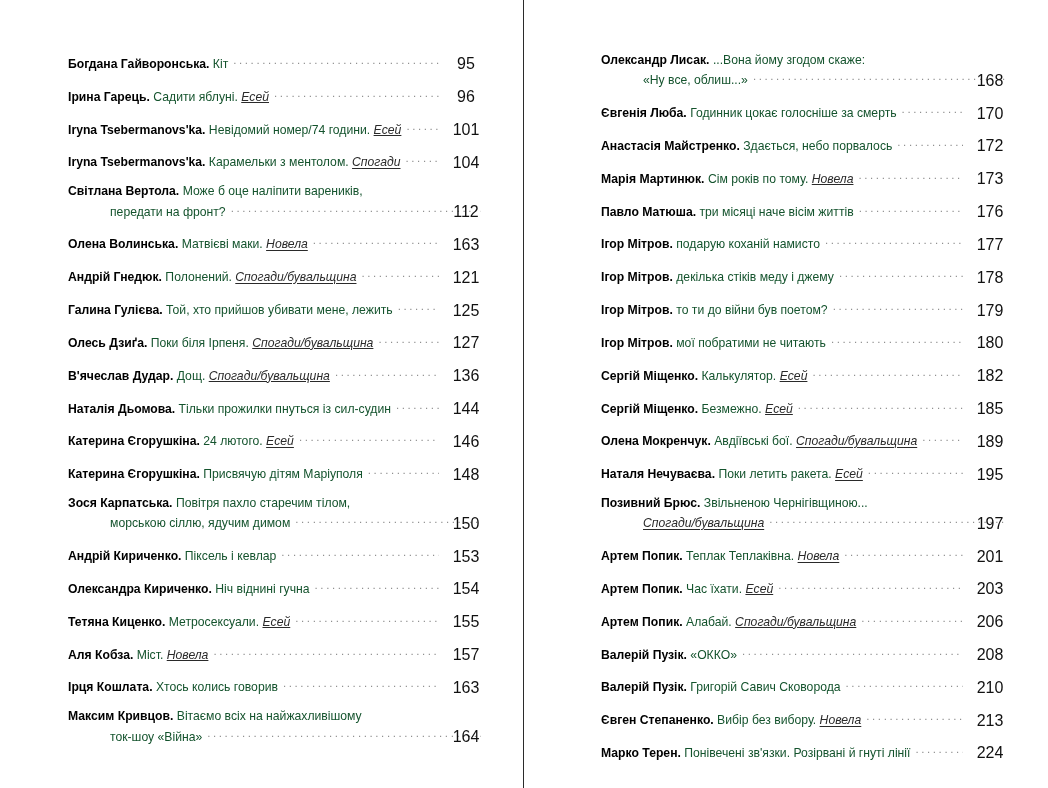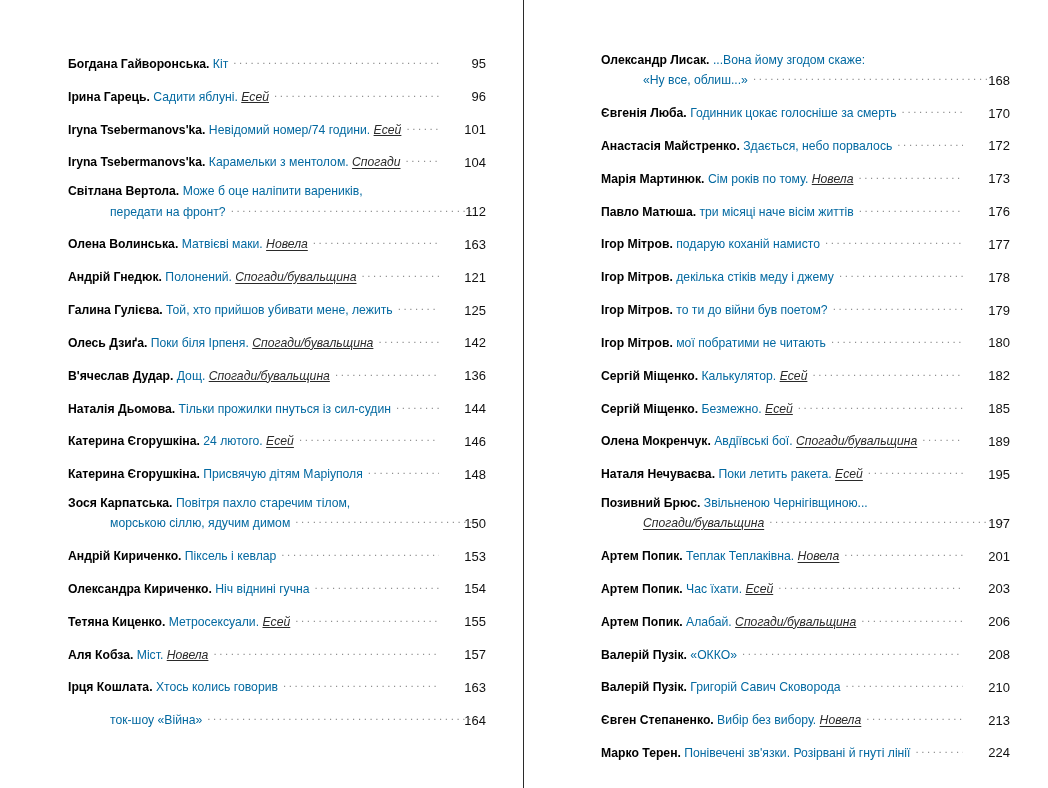--- a/index.html
+++ b/index.html
@@ -59,21 +59,21 @@
   }
   .line.indent {
     padding-left: 42px;
   }
   .author {
     font-weight: bold;
     color: #000;
   }
   .title {
     font-weight: normal;
-    color: #0369a1;
+    color: #14532d;
   }
   .genre {
     font-style: italic;
     color: #2a2a2a;
     text-decoration: underline;
   }
   .dots {
     display: inline-block;
     letter-spacing: 2.6px;
     color: #8c8c8c;
@@ -81,22 +81,22 @@
     vertical-align: baseline;
     overflow: hidden;
     white-space: nowrap;
     margin-left: 5px;
   }
   .page-num {
     position: absolute;
     right: 0;
     bottom: 0;
     width: 40px;
-    text-align: right;
-    font-size: 13px;
+    text-align: center;
+    font-size: 16px;
     color: #111;
   }
   .entry.multiline .page-num {
     bottom: 0;
   }
 </style>
 </head>
 <body>
 
 <div class="page">
@@ -148,21 +148,21 @@
       <div class="entry">
         <span class="lines">
           <span class="line"><span class="author">Галина Гулієва.</span><span class="title"> Той, хто прийшов убивати мене, лежить</span><span class="dots" style="max-width: 41.3594px;">...........................................................</span></span>
         </span>
         <span class="page-num">125</span>
       </div>
       <div class="entry">
         <span class="lines">
           <span class="line"><span class="author">Олесь Дзиґа.</span><span class="title"> Поки біля Ірпеня. </span><span class="genre">Спогади/бувальщина</span><span class="dots" style="max-width: 63.7344px;">...........................................................</span></span>
         </span>
-        <span class="page-num">142</span>
+        <span class="page-num">127</span>
       </div>
       <div class="entry">
         <span class="lines">
           <span class="line"><span class="author">В'ячеслав Дудар.</span><span class="title"> Дощ. </span><span class="genre">Спогади/бувальщина</span><span class="dots" style="max-width: 104.109px;">...........................................................</span></span>
         </span>
         <span class="page-num">136</span>
       </div>
       <div class="entry">
         <span class="lines">
           <span class="line"><span class="author">Наталія Дьомова.</span><span class="title"> Тільки прожилки пнуться із сил-судин</span><span class="dots" style="max-width: 43.0156px;">...........................................................</span></span>
@@ -213,20 +213,21 @@
         <span class="page-num">157</span>
       </div>
       <div class="entry">
         <span class="lines">
           <span class="line"><span class="author">Ірця Кошлата.</span><span class="title"> Хтось колись говорив</span><span class="dots" style="max-width: 156.047px;">...........................................................</span></span>
         </span>
         <span class="page-num">163</span>
       </div>
       <div class="entry multiline">
         <span class="lines">
+          <span class="line"><span class="author">Максим Кривцов.</span><span class="title"> Вітаємо всіх на найжахливішому</span></span>
           <span class="line indent"><span class="title">ток-шоу «Війна»</span><span class="dots" style="max-width: 273.766px;">...........................................................</span></span>
         </span>
         <span class="page-num">164</span>
       </div>
     </div>
   <div class="col col-right" id="col-right">
       <div class="entry multiline">
         <span class="lines">
           <span class="line"><span class="author">Олександр Лисак.</span><span class="title"> ...Вона йому згодом скаже:</span></span>
           <span class="line indent"><span class="title">«Ну все, облиш...»</span><span class="dots" style="max-width: 252.109px;">...........................................................</span></span>

